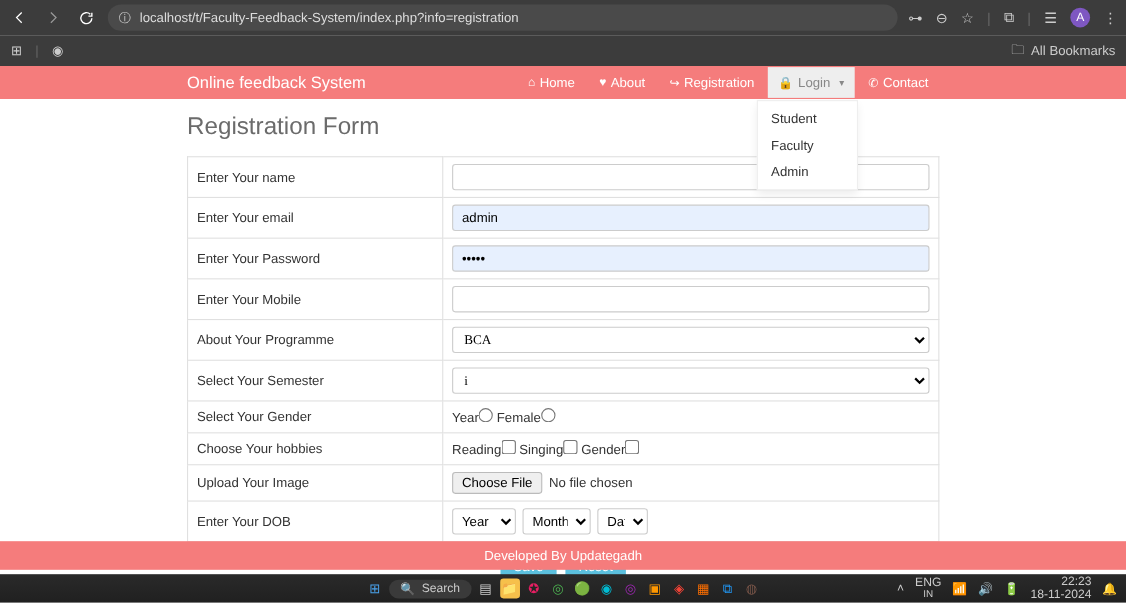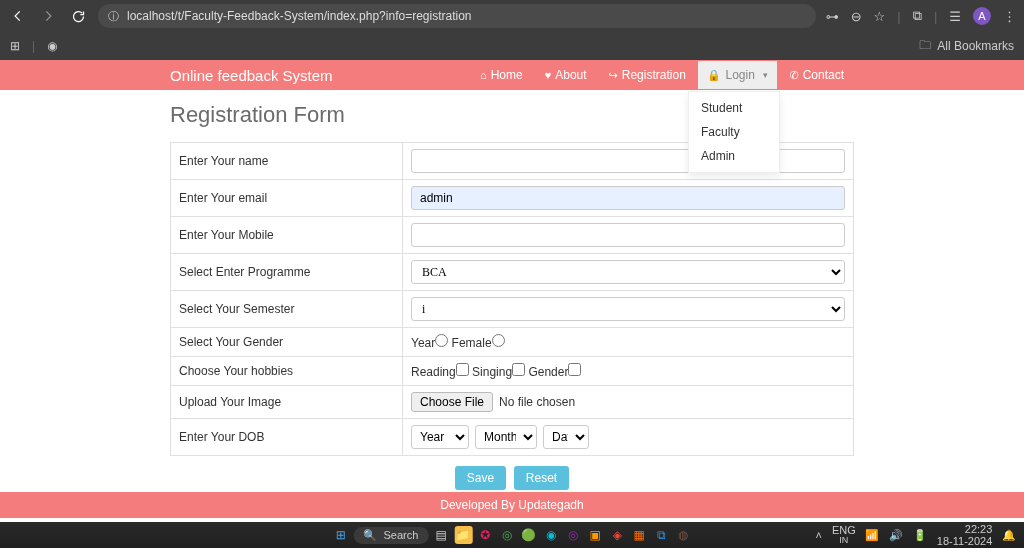--- a/index.html
+++ b/index.html
@@ -156,25 +156,29 @@
     <tbody>
         <tr>
       <td class="label-cell">Enter Your name</td>
       <td><input class="text-input" value="" style=""></td>
     </tr>
     <tr>
       <td class="label-cell">Enter Your email</td>
       <td><input class="text-input autofill" value="admin" style=""></td>
     </tr>
     <tr>
+      <td class="label-cell">Enter Your Password</td>
+      <td><input class="text-input autofill" value="•••••" style=""></td>
+    </tr>
+    <tr>
       <td class="label-cell">Enter Your Mobile</td>
       <td><input class="text-input" value="" style=""></td>
     </tr>
     <tr>
-      <td class="label-cell">Select Enter Programme</td>
+      <td class="label-cell">About Your Programme</td>
       <td><select class="select-input"><option>BCA</option></select></td>
     </tr>
     <tr>
       <td class="label-cell">Select Your Semester</td>
       <td><select class="select-input"><option>i</option></select></td>
     </tr>
     <tr>
       <td class="label-cell">Select Your Gender</td>
       <td class="radio-line" style="border:none;">
         <span>Year</span><input type="radio" name="g" style="">

